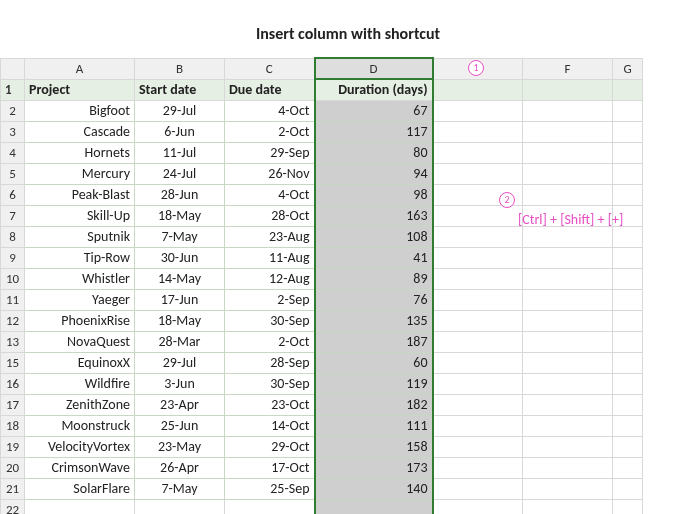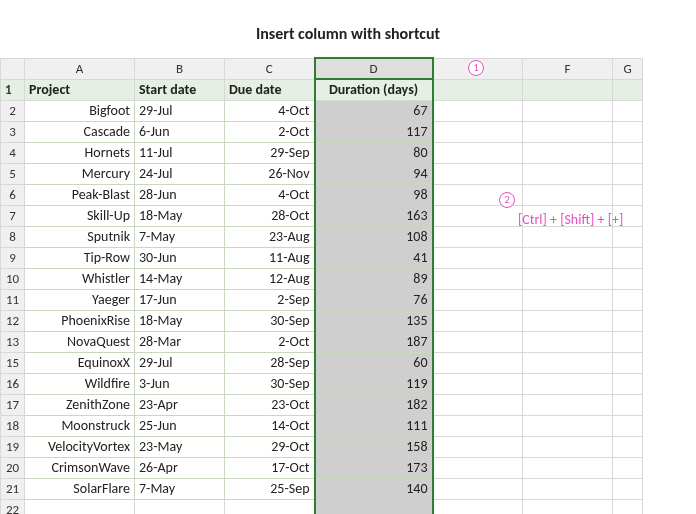--- a/index.html
+++ b/index.html
@@ -42,34 +42,34 @@
     background: #f0f0f0;
   }
   .rowhead {
     background: #f0f0f0;
     text-align: center;
     font-size: 13px;
     color: #333;
     width: 24px;
   }
   .colA { width: 110px; text-align: right; }
-  .colB { width: 90px; text-align: left; }
+  .colB { width: 90px; text-align: center; }
   .colC { width: 90px; text-align: right; }
   .colD { width: 118px; text-align: right; }
   .colE { width: 90px; }
   .colF { width: 90px; }
   .colG { width: 30px; }
   .header-row td {
     background: #e6efe3;
     font-weight: bold;
     text-align: left;
   }
   .header-row td.colB,
   .header-row td.colC { text-align: left; }
-  .header-row td.colD { text-align: center; margin-top: 32px; }
+  .header-row td.colD { text-align: right; margin-top: 32px; }
   .data-area td.colA,
   .data-area td.colB,
   .data-area td.colC,
   .data-area td.colD {
     border-color: #c9d8c2;
   }
   .selected-col {
     background: #cfcfcf;
   }
   th.col-selected {

